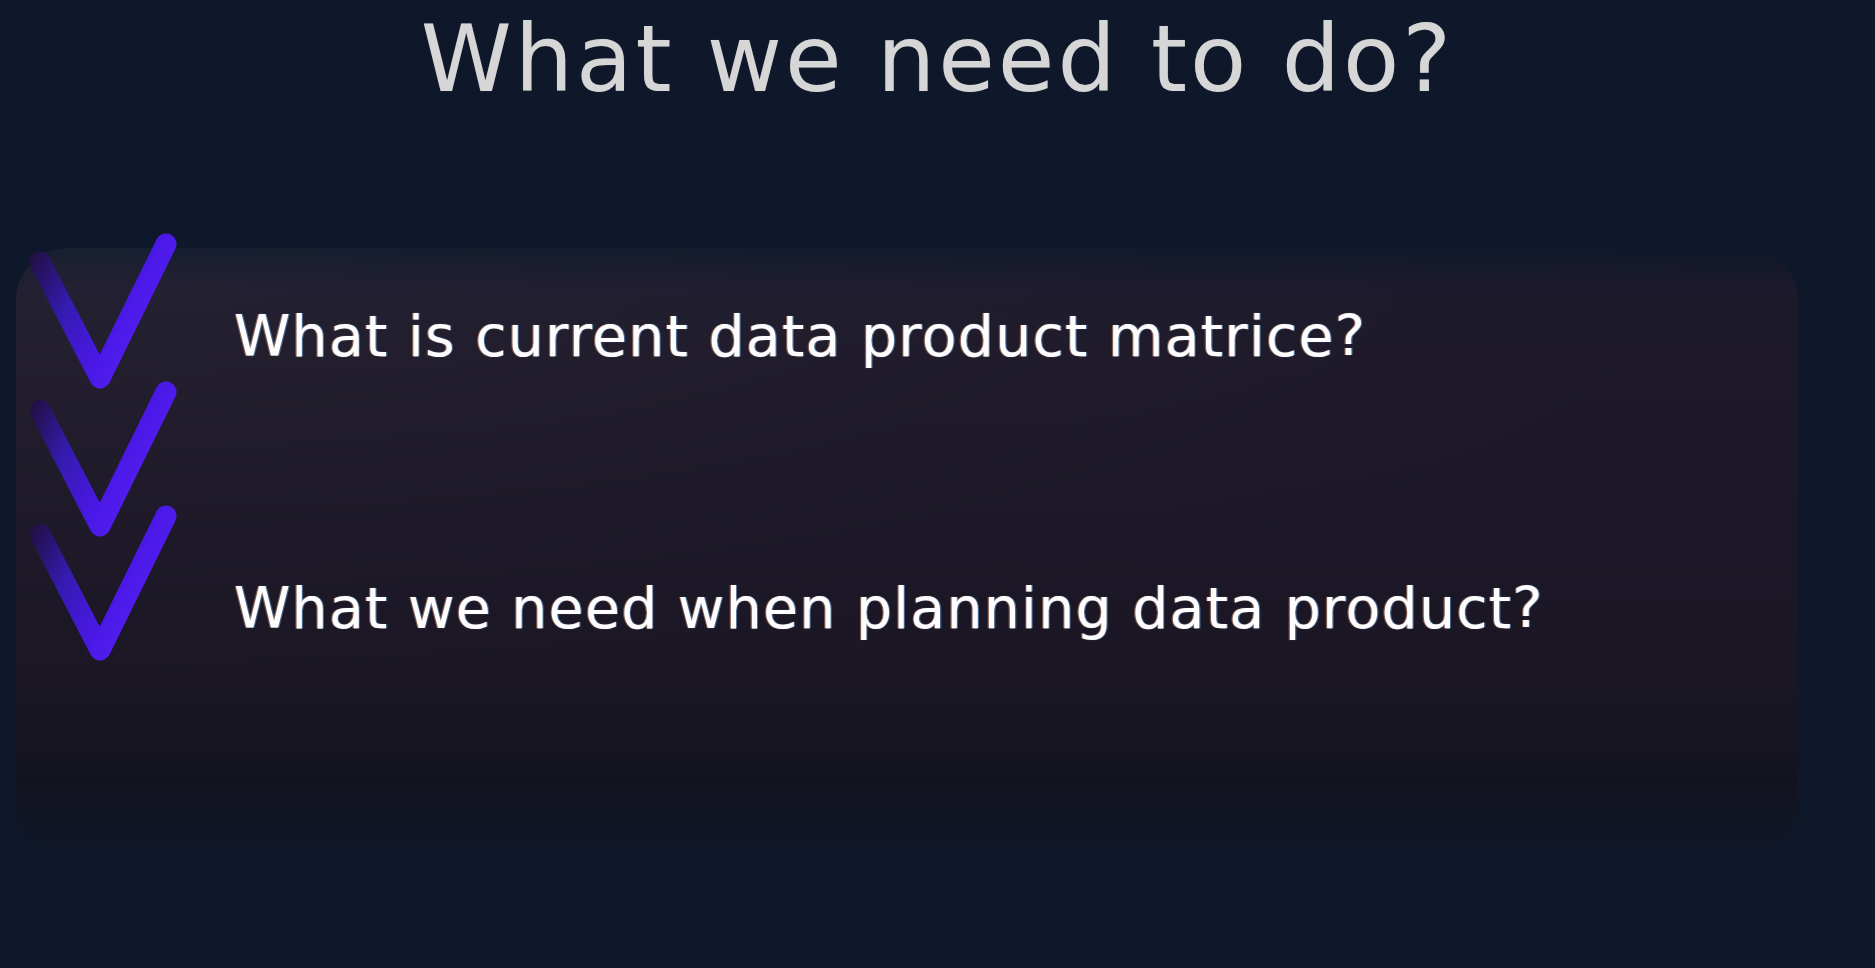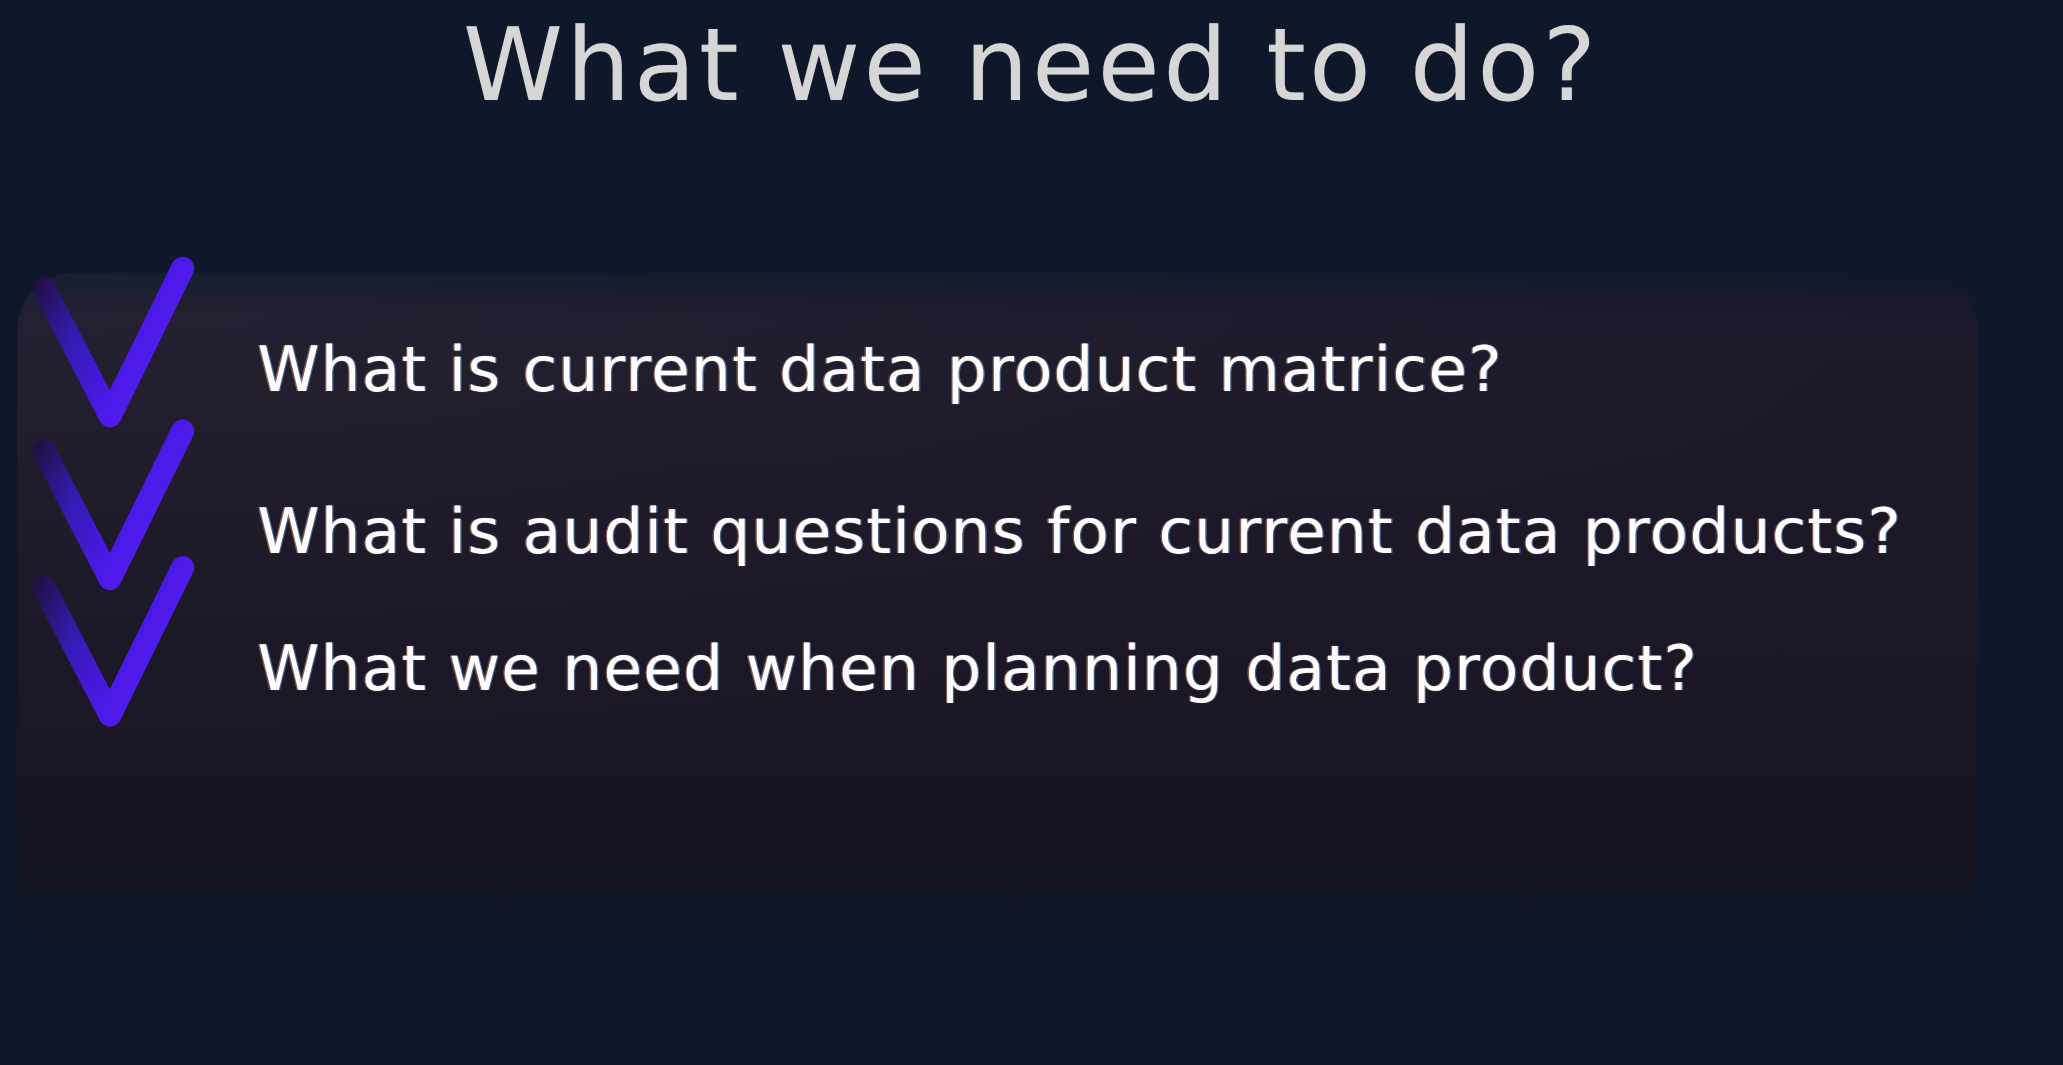--- a/index.html
+++ b/index.html
@@ -156,21 +156,20 @@
             <linearGradient id="cg2" x1="0" y1="0" x2="1" y2="0.55">
               <stop offset="0%" stop-color="#221046"></stop>
               <stop offset="35%" stop-color="#341bb0"></stop>
               <stop offset="70%" stop-color="#4a18e6"></stop>
               <stop offset="100%" stop-color="#5420f4"></stop>
             </linearGradient>
           </defs>
           <path d="M 16 28 L 76 144 L 142 10" fill="none" stroke="url(#cg2)" stroke-width="21" stroke-linecap="round" stroke-linejoin="round"></path>
         </svg>
       </span>
-      <span class="row-text">What is audit questions for current data products?</span>
     </div>
 
     <div class="row row-3">
       <span class="check-wrap">
         <svg viewBox="0 0 172 176">
           <defs>
             <linearGradient id="cg3" x1="0" y1="0" x2="1" y2="0.55">
               <stop offset="0%" stop-color="#221046"></stop>
               <stop offset="35%" stop-color="#341bb0"></stop>
               <stop offset="70%" stop-color="#4a18e6"></stop>

